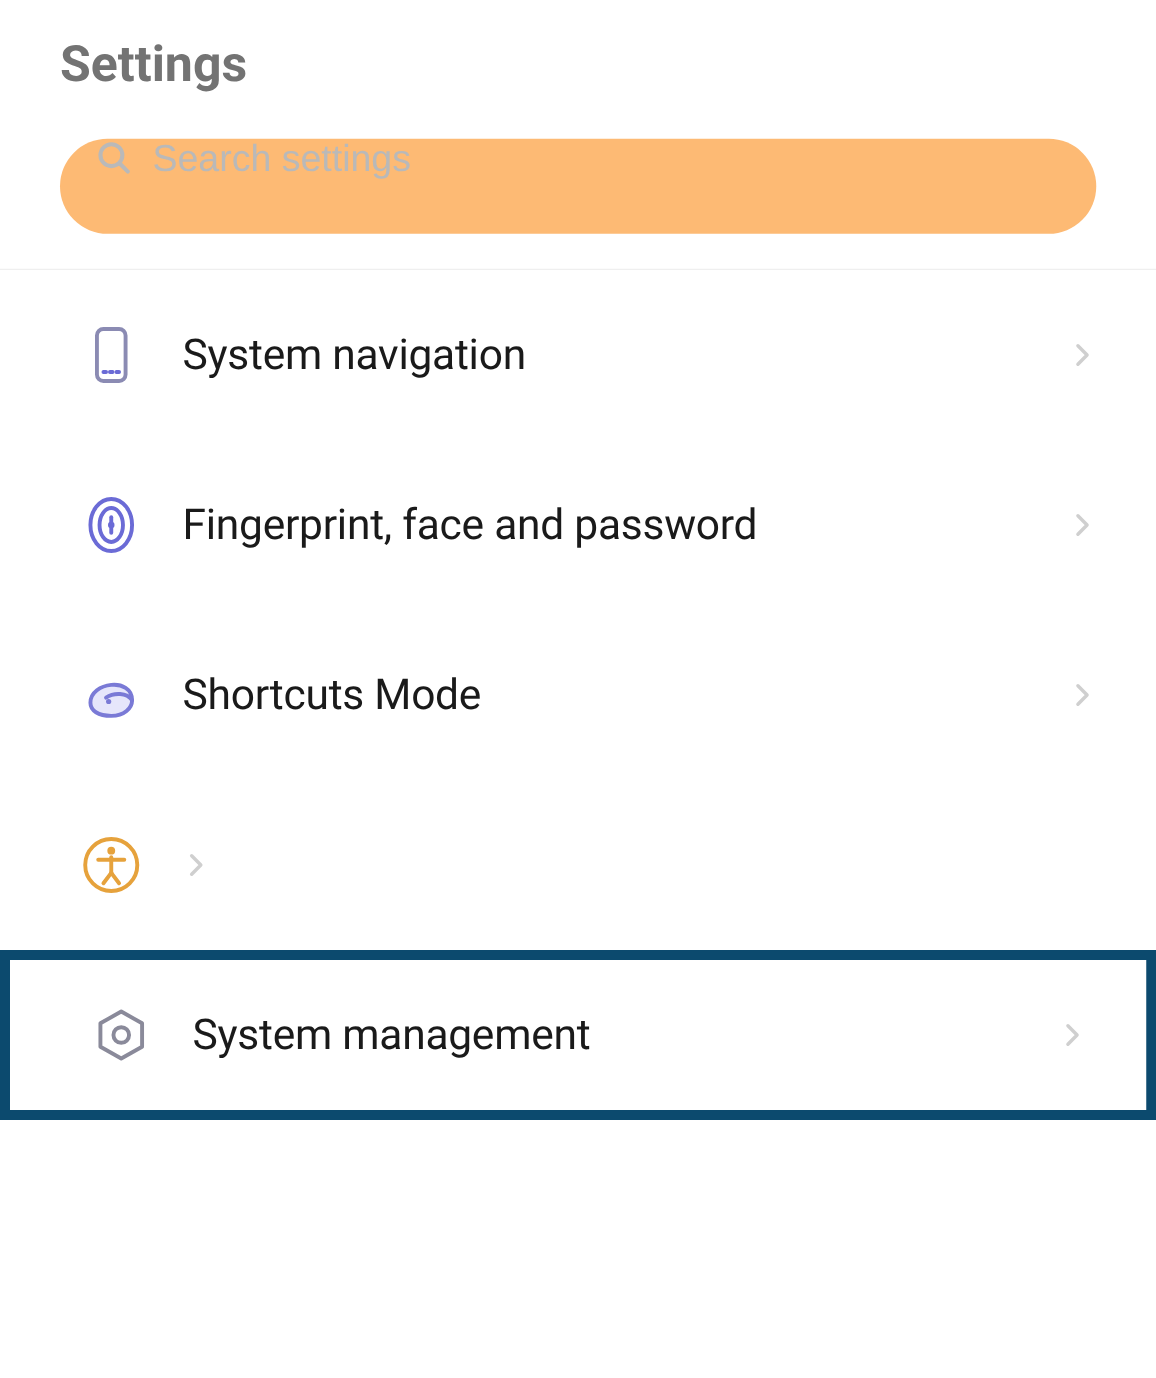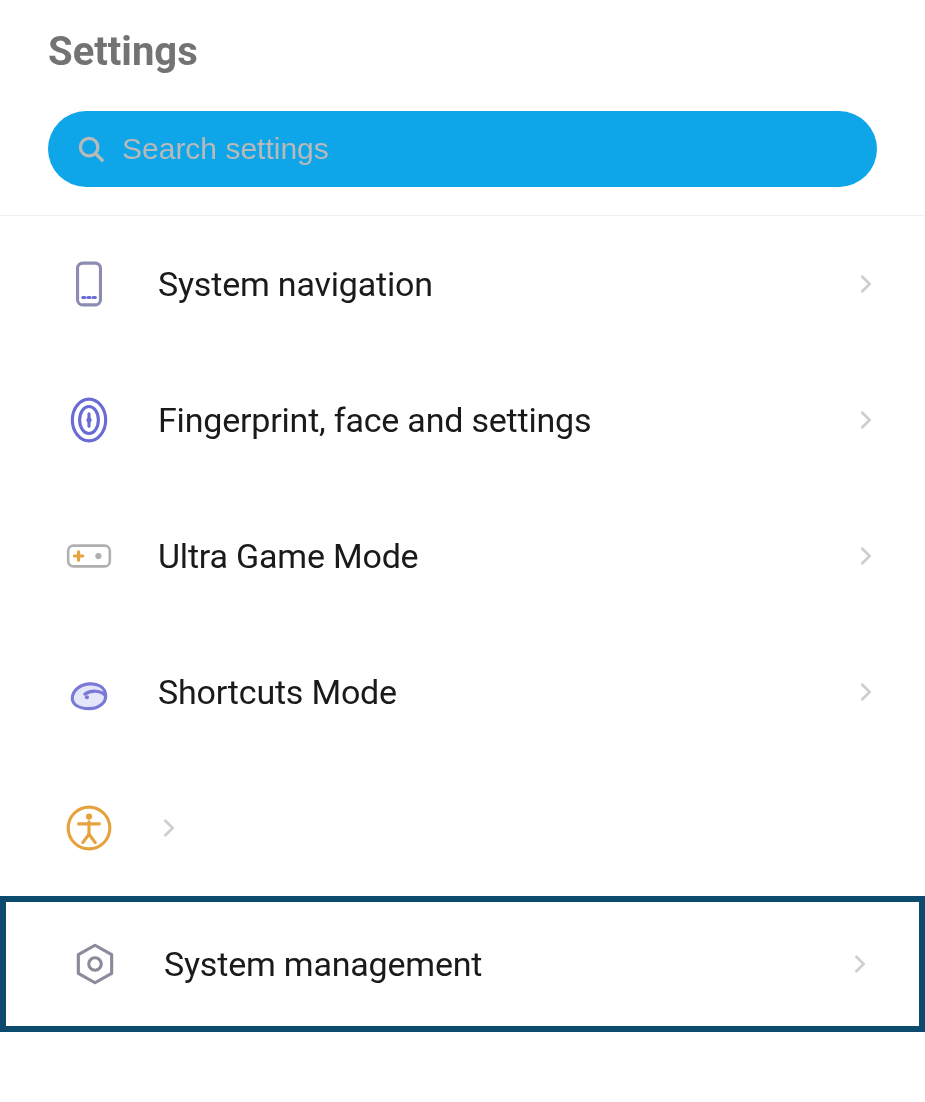--- a/index.html
+++ b/index.html
@@ -14,22 +14,22 @@
     font-size: 40px;
     font-weight: 700;
     padding: 28px 48px 36px 48px;
     color: #737373;
   }
   .search-wrap {
     padding: 0 48px 18px 48px;
   }
   .search-bar {
     display: flex;
-    align-items: center;
-    background: #0ea5e9;
+    align-items: flex-start;
+    background: #fdba74;
     border-radius: 44px;
     height: 76px;
     padding: 0 28px;
     gap: 16px;
   }
   .search-bar .icon {
     width: 30px;
     height: 30px;
     flex-shrink: 0;
     color: #b9b9b9;
@@ -51,21 +51,21 @@
     margin: 10px 0 0 0;
   }
   .list {
     padding: 0;
   }
   .list-item {
     display: flex;
     align-items: center;
     padding: 0 48px 0 64px;
     height: 136px;
-    gap: 44px;
+    gap: 32px;
     cursor: pointer;
   }
   .list-item .icon {
     width: 50px;
     height: 50px;
     flex-shrink: 0;
     display: flex;
     align-items: center;
     justify-content: center;
   }
@@ -75,21 +75,21 @@
     color: #1a1a1a;
     letter-spacing: -0.2px;
   }
   .list-item .chevron {
     width: 22px;
     height: 22px;
     flex-shrink: 0;
     color: #cfcfcf;
   }
   .highlight {
-    border: 6px solid #0c4a6e;
+    border: 8px solid #0c4a6e;
     align-items: center;
   }
 </style>
 </head>
 <body>
 
 <div class="page-title">Settings</div>
 
 <div class="search-wrap">
   <div class="search-bar">
@@ -126,44 +126,28 @@
 
   <div class="list-item">
     <span class="icon">
       <svg viewBox="0 0 48 48" width="50" height="50" fill="none" stroke="#6b6bd6" stroke-width="3" stroke-linecap="round">
         <ellipse cx="24" cy="24" rx="16" ry="20"></ellipse>
         <ellipse cx="24" cy="24" rx="9" ry="13"></ellipse>
         <line x1="24" y1="18" x2="24" y2="30"></line>
         <circle cx="24" cy="24" r="2.5" fill="#6b6bd6" stroke="none"></circle>
       </svg>
     </span>
-    <span class="label">Fingerprint, face and settings</span>
+    <span class="label">Fingerprint, face and password</span>
     <span class="chevron">
       <svg viewBox="0 0 24 24" width="22" height="22" fill="none" stroke="currentColor" stroke-width="3" stroke-linecap="round" stroke-linejoin="round">
         <polyline points="8 4 16 12 8 20"></polyline>
       </svg>
     </span>
   </div>
 
-  <div class="list-item">
-    <span class="icon">
-      <svg viewBox="0 0 48 48" width="50" height="50">
-        <rect x="4" y="14" width="40" height="20" rx="5" fill="none" stroke="#b0b0b0" stroke-width="2.5"></rect>
-        <line x1="14" y1="20" x2="14" y2="28" stroke="#e6a23c" stroke-width="3" stroke-linecap="round"></line>
-        <line x1="10" y1="24" x2="18" y2="24" stroke="#e6a23c" stroke-width="3" stroke-linecap="round"></line>
-        <circle cx="33" cy="24" r="3" fill="#b0b0b0"></circle>
-      </svg>
-    </span>
-    <span class="label">Ultra Game Mode</span>
-    <span class="chevron">
-      <svg viewBox="0 0 24 24" width="22" height="22" fill="none" stroke="currentColor" stroke-width="3" stroke-linecap="round" stroke-linejoin="round">
-        <polyline points="8 4 16 12 8 20"></polyline>
-      </svg>
-    </span>
-  </div>
 
   <div class="list-item">
     <span class="icon">
       <svg viewBox="0 0 48 48" width="50" height="50">
         <path d="M 8 30 C 8 14, 40 10, 40 28 C 40 34, 34 40, 24 40 C 14 40, 8 36, 8 30 Z" fill="#e6e6fb" stroke="#7a7ad6" stroke-width="3"></path>
         <path d="M 20 26 C 26 22, 36 22, 40 28" fill="none" stroke="#7a7ad6" stroke-width="3" stroke-linecap="round"></path>
         <circle cx="22" cy="29" r="2" fill="#7a7ad6"></circle>
       </svg>
     </span>
     <span class="label">Shortcuts Mode</span>

